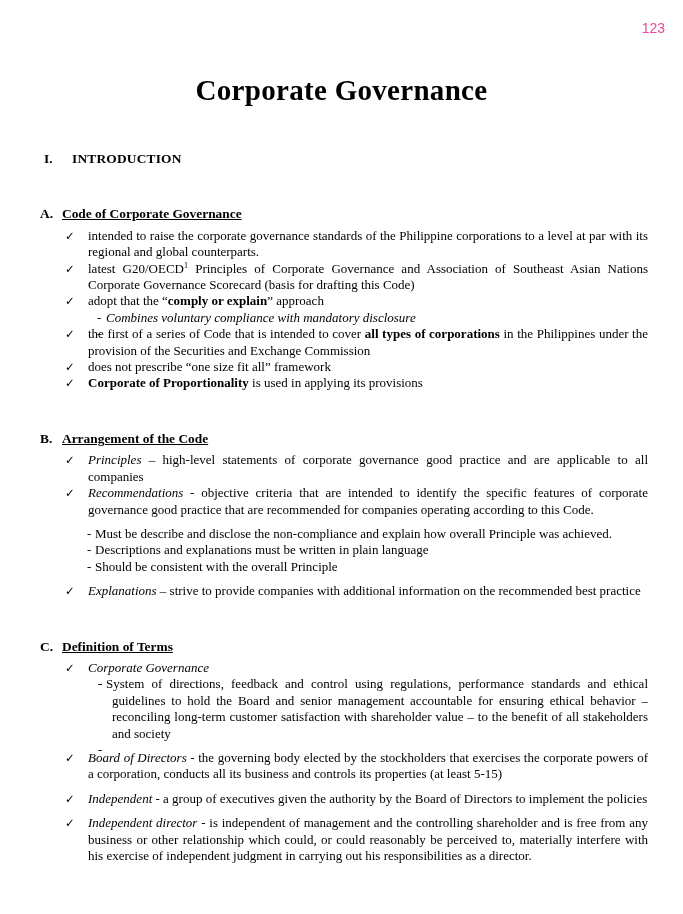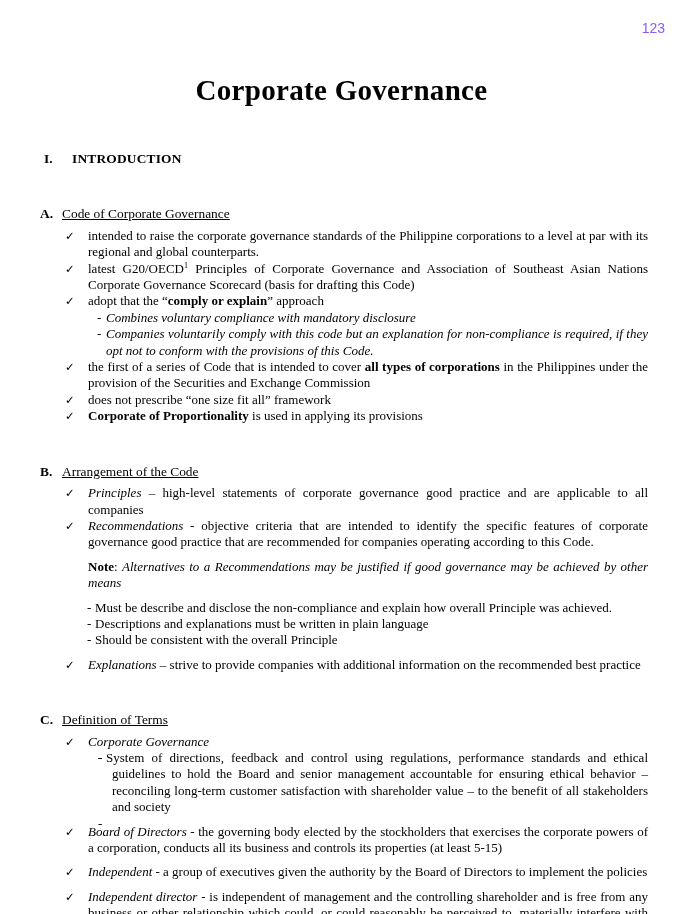--- a/index.html
+++ b/index.html
@@ -13,21 +13,21 @@
     font-size: 13px;
     line-height: 16.4px;
     color: #000000;
   }
   .page-number {
     position: absolute;
     top: 20px;
     right: 18px;
     font-family: "Liberation Sans", sans-serif;
     font-size: 14px;
-    color: #8b5cf6;
+    color: #ec4899;
   }
   .title {
     margin: 0;
     padding-top: 73px;
     text-align: center;
     font-size: 29px;
     line-height: 34px;
     font-weight: bold;
     letter-spacing: 0.3px;
     color: #000000;
@@ -44,21 +44,21 @@
   }
   .block .marker { position: absolute; top: 0; }
   .block .text { display: block; }
 
   
   .block.h1 { padding-left: 22px; font-size: 13.4px; margin-bottom: 8px; }
   .block.h1 .label { left: 4px; }
   .block.h1 .text { font-weight: bold; letter-spacing: 0.2px; margin-left: 10px; }
   .block.h2 { padding-left: 22px; font-size: 13.4px; margin-top: 7px; margin-bottom: 5px; }
   .block.h2 .label { left: 0; }
-  .block.h2 .text { font-weight: normal; text-decoration: underline; margin-top: 39px; }
+  .block.h2 .text { font-weight: bold; text-decoration: underline; margin-top: 39px; }
 
   
   .block.bullet { padding-left: 48px; }
   .block.bullet .marker { left: 25px; font-size: 11.5px; }
 
   
   .block.dash { padding-left: 66px; }
   .block.dash .marker { left: 57px; }
 
   
@@ -106,21 +106,20 @@
       <div class="block bullet">
         <span class="marker">✓</span>
         <span class="text"><span class="seg-r">adopt that the “</span><span class="seg-b">comply or explain</span><span class="seg-r">” approach</span></span>
       </div>
       <div class="block dash">
         <span class="marker">-</span>
         <span class="text"><span class="seg-i">Combines voluntary compliance with mandatory disclosure</span></span>
       </div>
       <div class="block dash">
         <span class="marker">-</span>
-        <span class="text"><span class="seg-i">Companies voluntarily comply with this code but an explanation for non-compliance is required, if they opt not to conform with the provisions of this Code.</span></span>
       </div>
       <div class="block bullet">
         <span class="marker">✓</span>
         <span class="text"><span class="seg-r">the first of a series of Code that is intended to cover </span><span class="seg-b">all types of corporations</span><span class="seg-r"> in the Philippines under the provision of the Securities and Exchange Commission</span></span>
       </div>
       <div class="block bullet">
         <span class="marker">✓</span>
         <span class="text"><span class="seg-r">does not prescribe “one size fit all” framework</span></span>
       </div>
       <div class="block bullet">
@@ -131,23 +130,20 @@
         <span class="label">B.</span>
         <span class="text">Arrangement of the Code</span>
       </div>
       <div class="block bullet">
         <span class="marker">✓</span>
         <span class="text"><span class="seg-i">Principles</span><span class="seg-r"> – high-level statements of corporate governance good practice and are applicable to all companies</span></span>
       </div>
       <div class="block bullet">
         <span class="marker">✓</span>
         <span class="text"><span class="seg-i">Recommendations</span><span class="seg-r"> - objective criteria that are intended to identify the specific features of corporate governance good practice that are recommended for companies operating according to this Code.</span></span>
-      </div>
-      <div class="block note gap">
-        <span class="text"><span class="seg-b">Note</span><span class="seg-r">: </span><span class="seg-i">Alternatives to a Recommendations may be justified if good governance may be achieved by other means</span></span>
       </div>
       <div class="block dashb gap">
         <span class="marker">-</span>
         <span class="text"><span class="seg-r">Must be describe and disclose the non-compliance and explain how overall Principle was achieved.</span></span>
       </div>
       <div class="block dashb">
         <span class="marker">-</span>
         <span class="text"><span class="seg-r">Descriptions and explanations must be written in plain language</span></span>
       </div>
       <div class="block dashb">

